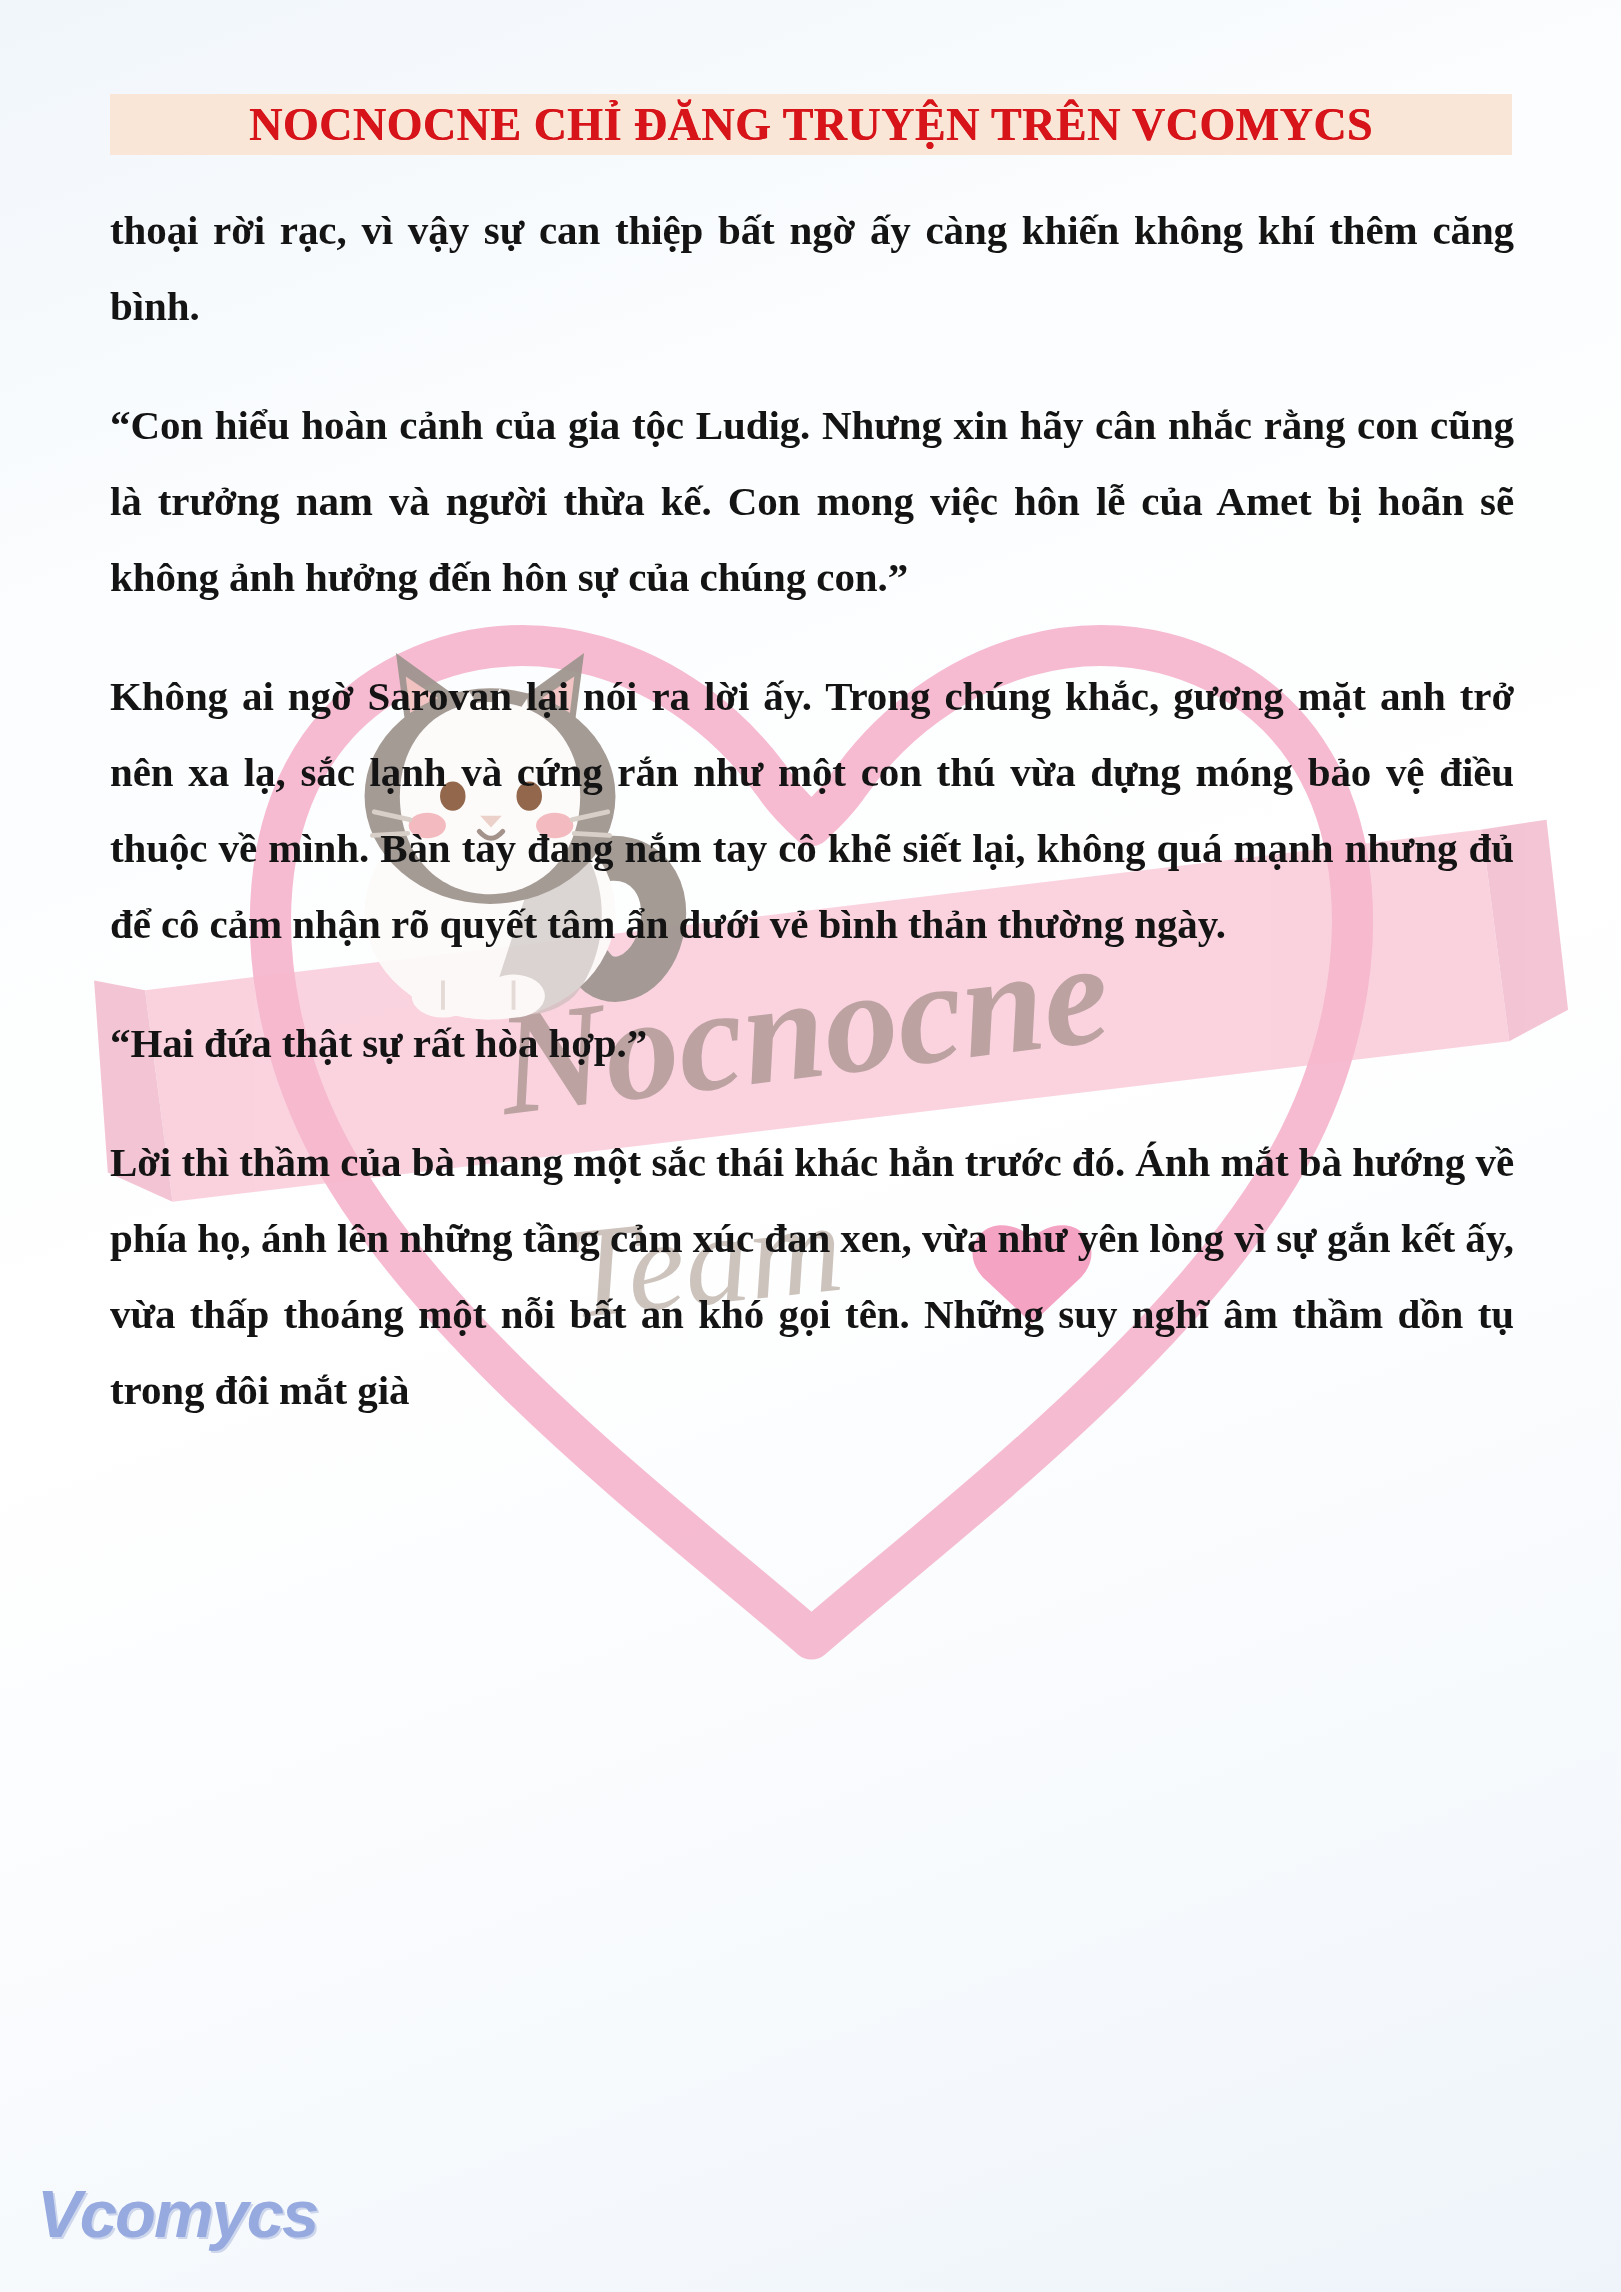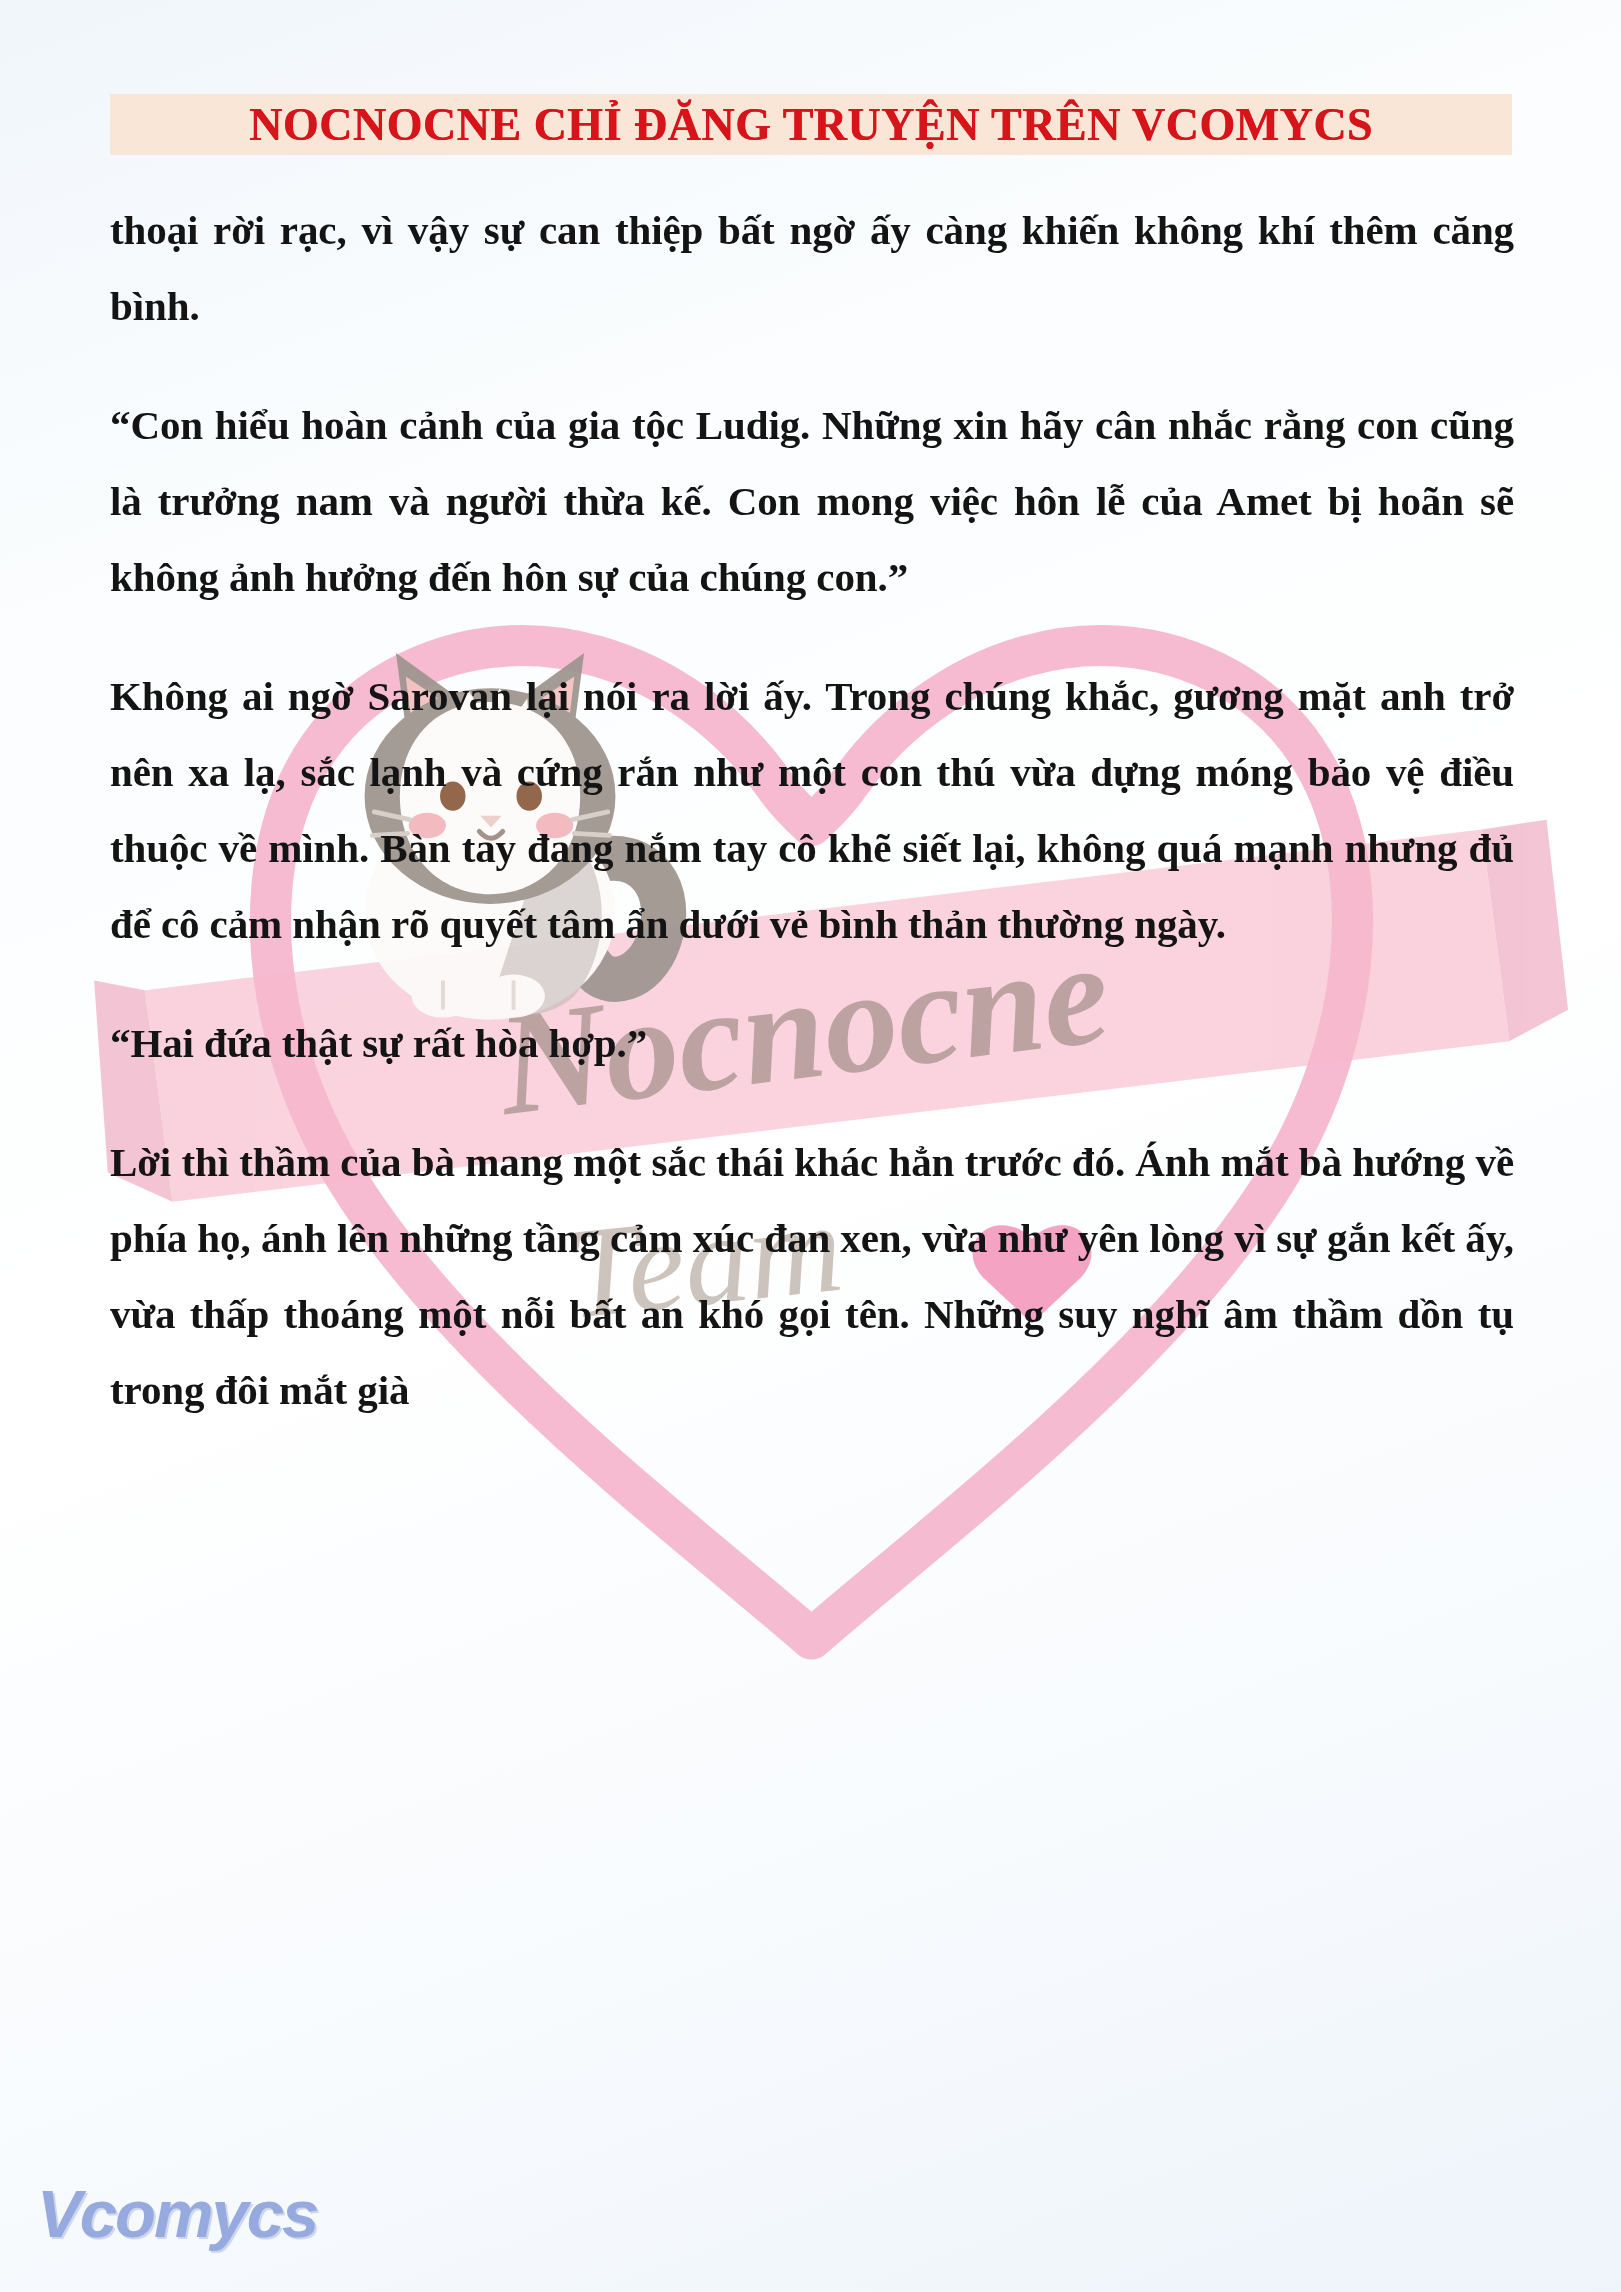--- a/index.html
+++ b/index.html
@@ -203,21 +203,21 @@
   </svg>
 
   <div class="content">
 
     <div class="header-banner">
       <span class="header-title">NOCNOCNE CHỈ ĐĂNG TRUYỆN TRÊN VCOMYCS</span>
     </div>
 
     <div class="body-text">
       <p class="para">thoại rời rạc, vì vậy sự can thiệp bất ngờ ấy càng khiến không khí thêm căng bình.</p>
-      <p class="para">“Con hiểu hoàn cảnh của gia tộc Ludig. Những xin hãy cân nhắc rằng con cũng là trưởng nam và người thừa kế. Con mong việc hôn lễ của Amet bị hoãn sẽ không ảnh hưởng đến hôn sự của chúng con.”</p>
+      <p class="para">“Con hiểu hoàn cảnh của gia tộc Ludig. Nhưng xin hãy cân nhắc rằng con cũng là trưởng nam và người thừa kế. Con mong việc hôn lễ của Amet bị hoãn sẽ không ảnh hưởng đến hôn sự của chúng con.”</p>
       <p class="para">Không ai ngờ Sarovan lại nói ra lời ấy. Trong chúng khắc, gương mặt anh trở nên xa lạ, sắc lạnh và cứng rắn như một con thú vừa dựng móng bảo vệ điều thuộc về mình. Bàn tay đang nắm tay cô khẽ siết lại, không quá mạnh nhưng đủ để cô cảm nhận rõ quyết tâm ẩn dưới vẻ bình thản thường ngày.</p>
       <p class="para nojust">“Hai đứa thật sự rất hòa hợp.”</p>
       <p class="para">Lời thì thầm của bà mang một sắc thái khác hẳn trước đó. Ánh mắt bà hướng về phía họ, ánh lên những tầng cảm xúc đan xen, vừa như yên lòng vì sự gắn kết ấy, vừa thấp thoáng một nỗi bất an khó gọi tên. Những suy nghĩ âm thầm dồn tụ trong đôi mắt già</p>
     </div>
 
   </div>
 
   <div class="site-logo">Vcomycs</div>
 
 </div>

